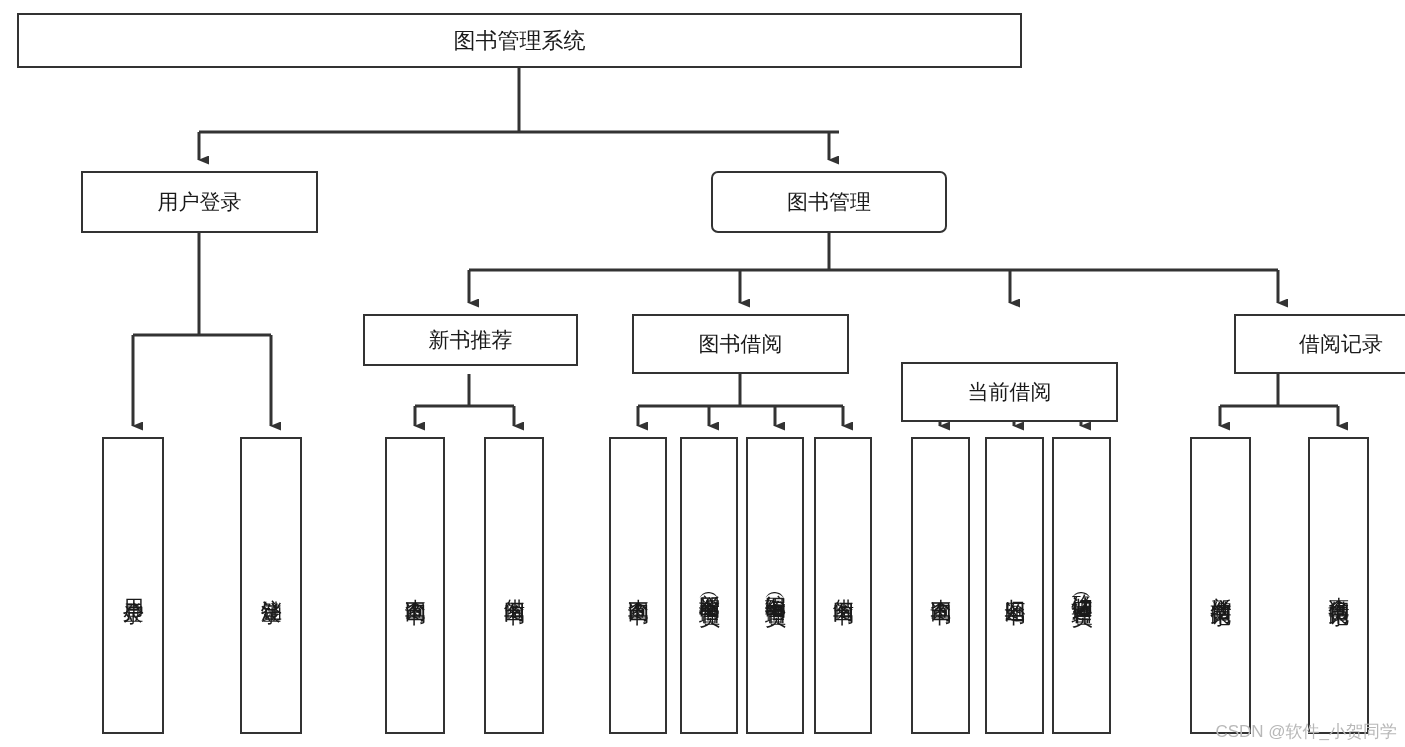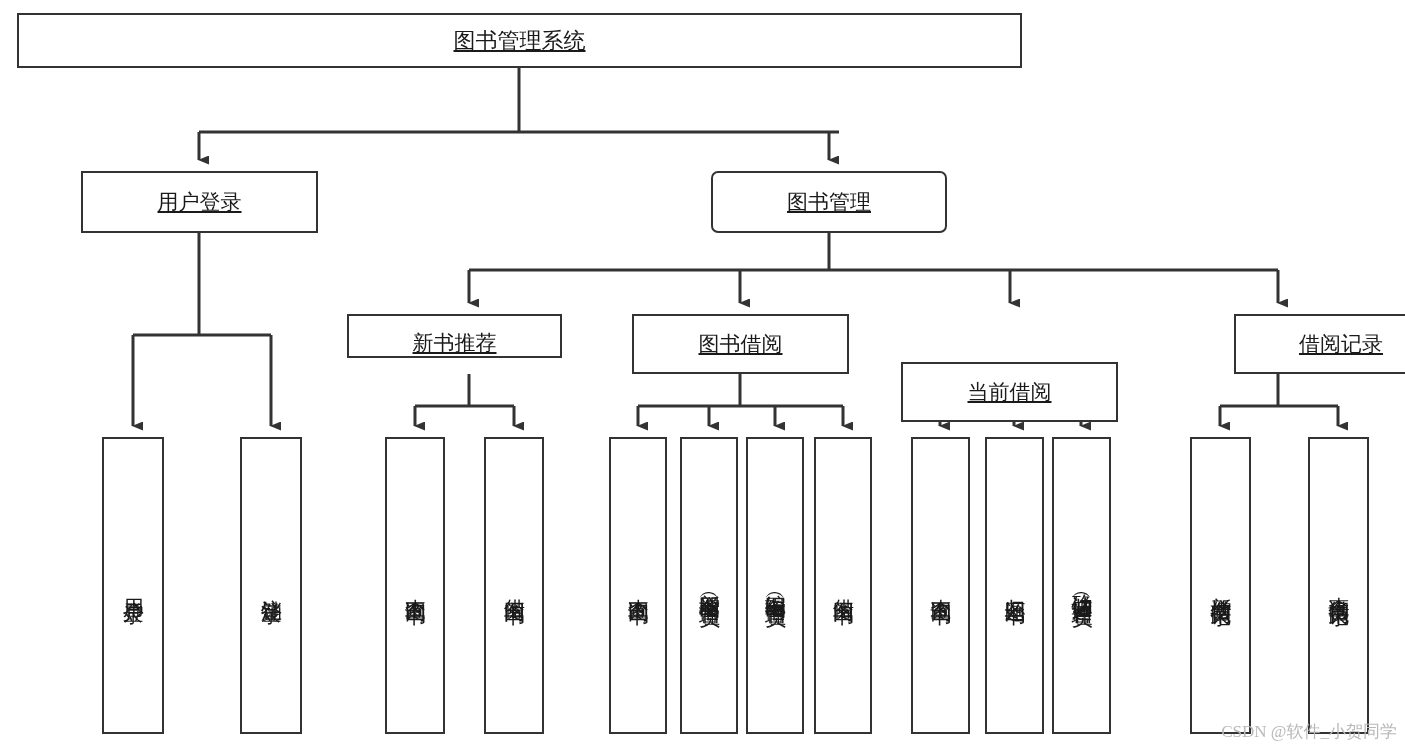--- a/index.html
+++ b/index.html
@@ -39,38 +39,37 @@
   }
   .node .label {
     color: #1a1a1a;
     text-align: center;
     line-height: 1.18;
     white-space: nowrap;
   }
   .node.horizontal .label {
     font-size: 21px;
     writing-mode: horizontal-tb;
-    text-decoration: underline;
   }
   .node.vertical .label {
     font-size: 21px;
     writing-mode: vertical-rl;
     text-orientation: upright;
     letter-spacing: 2px;
   }
   .node.root .label { font-size: 22px; }
   .watermark {
     position: absolute;
     right: 8px;
     bottom: 4px;
     font-size: 17px;
     color: #b8b8b8;
     z-index: 5;
     white-space: nowrap;
-    font-family: Liberation Serif, serif;
+    font-family: Liberation Sans, sans-serif;
   }
 </style>
 </head>
 <body>
 
 <div id="diagram-root">
 
   <svg class="connectors" viewBox="0 0 1405 747" xmlns="http://www.w3.org/2000/svg">
     <defs>
       <marker id="arrowhead" markerWidth="9" markerHeight="11" refX="4.5" refY="10" orient="auto" markerUnits="userSpaceOnUse">
@@ -137,21 +136,21 @@
     <span class="label">图书管理系统</span>
   </div>
 
   <div class="node horizontal" style="left:81px; top:171px; width:237px; height:62px;">
     <span class="label">用户登录</span>
   </div>
   <div class="node horizontal" style="left:711px; top:171px; width:236px; height:62px;border-radius:7px;">
     <span class="label">图书管理</span>
   </div>
 
-  <div class="node horizontal" style="left:347px; top:314px; width:215px; height:44px;align-items:flex-end;">
+  <div class="node horizontal" style="left:363px; top:314px; width:215px; height:52px;">
     <span class="label">新书推荐</span>
   </div>
   <div class="node horizontal" style="left:632px; top:314px; width:217px; height:60px;">
     <span class="label">图书借阅</span>
   </div>
   <div class="node horizontal" style="left:901px; top:314px; width:217px; height:60px;margin-top:48px;">
     <span class="label">当前借阅</span>
   </div>
   <div class="node horizontal" style="left:1234px; top:314px; width:214px; height:60px;">
     <span class="label">借阅记录</span>

